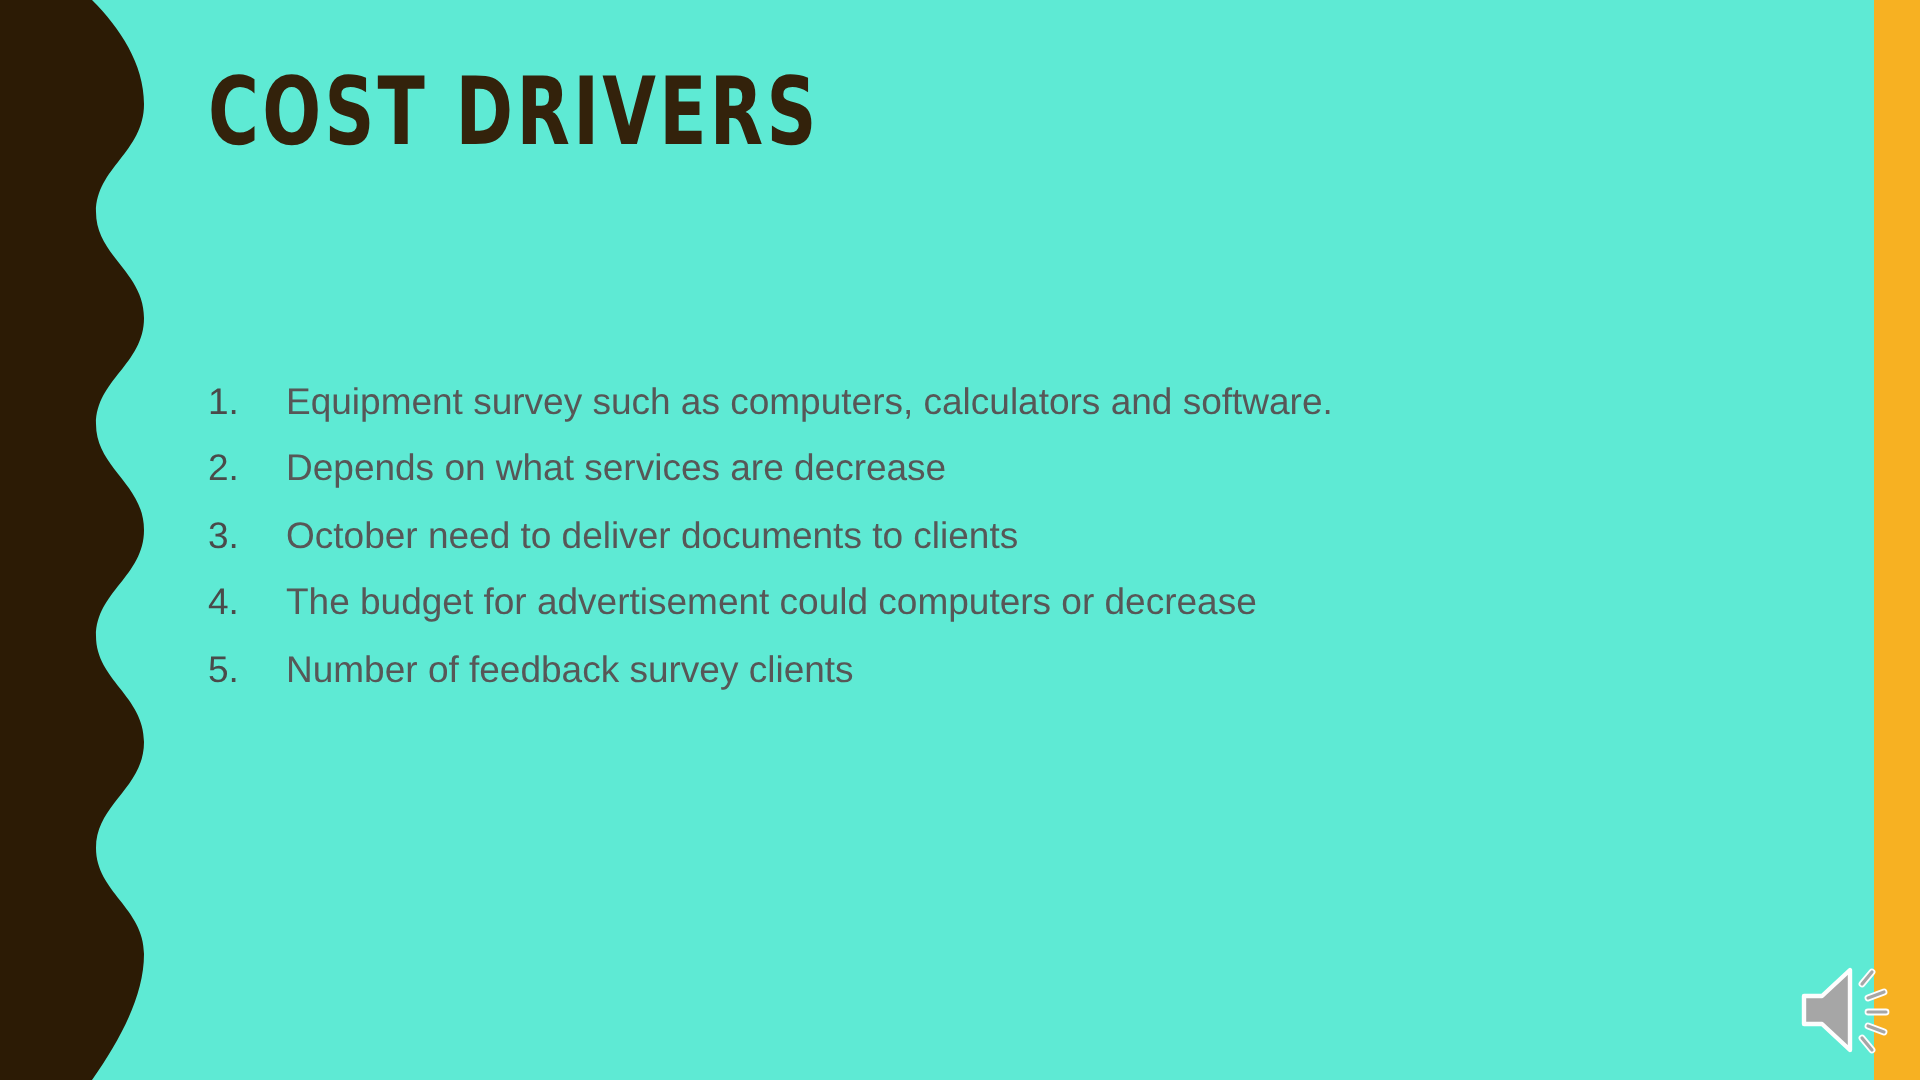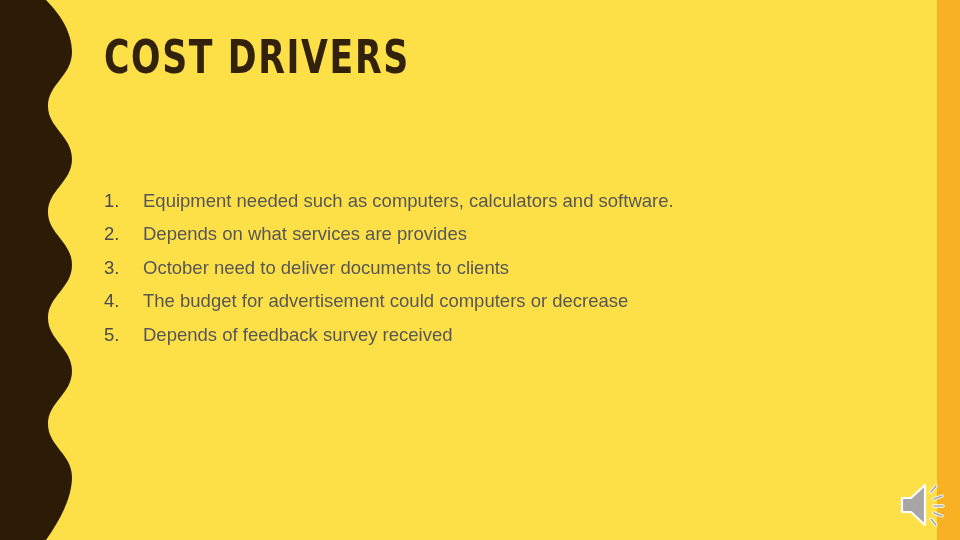--- a/index.html
+++ b/index.html
@@ -5,21 +5,21 @@
   html, body {
     margin: 0;
     padding: 0;
     background: #ffffff;
   }
   #slide {
     position: relative;
     width: 960px;
     height: 540px;
     overflow: hidden;
-    background: #fde047;
+    background: #5eead4;
     font-family: "Liberation Sans", sans-serif;
   }
 
   
   .left-band {
     position: absolute;
     left: 0;
     top: 0;
     width: 90px;
     height: 540px;
@@ -115,37 +115,37 @@
     </svg>
   </div>
 
   <div class="right-strip"></div>
 
   <div class="title">COST DRIVERS</div>
 
   <ul class="body-list">
     <li>
       <span class="li-num">1.</span>
-      <span class="li-text">Equipment needed such as computers, calculators and software.</span>
+      <span class="li-text">Equipment survey such as computers, calculators and software.</span>
     </li>
     <li>
       <span class="li-num">2.</span>
-      <span class="li-text">Depends on what services are provides</span>
+      <span class="li-text">Depends on what services are decrease</span>
     </li>
     <li>
       <span class="li-num">3.</span>
       <span class="li-text">October need to deliver documents to clients</span>
     </li>
     <li>
       <span class="li-num">4.</span>
       <span class="li-text">The budget for advertisement could computers or decrease</span>
     </li>
     <li>
       <span class="li-num">5.</span>
-      <span class="li-text">Depends of feedback survey received</span>
+      <span class="li-text">Number of feedback survey clients</span>
     </li>
   </ul>
 
   <div class="audio-icon">
     <svg width="55" height="52" viewBox="0 0 55 52">
       <g>
 
         <path d="M4,19 L13,19 L27,6 L27,46 L13,33 L4,33 Z" fill="#A6A6A6" stroke="#FDFDFD" stroke-width="2.2" stroke-linejoin="round"></path>
 
         <path d="M33,13 L38,7" stroke="#FDFDFD" stroke-width="3.4" stroke-linecap="round" fill="none"></path>

